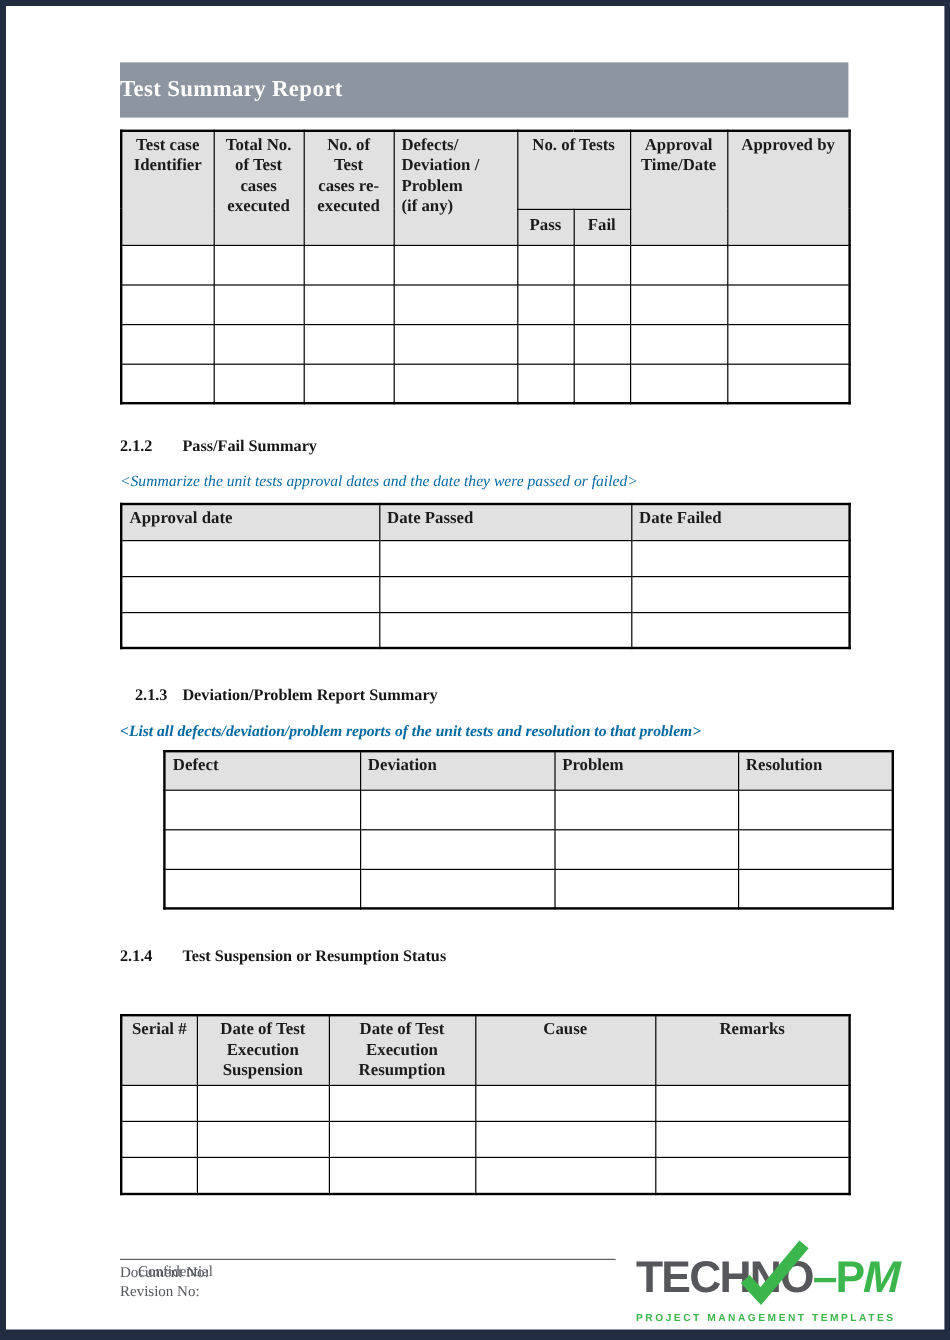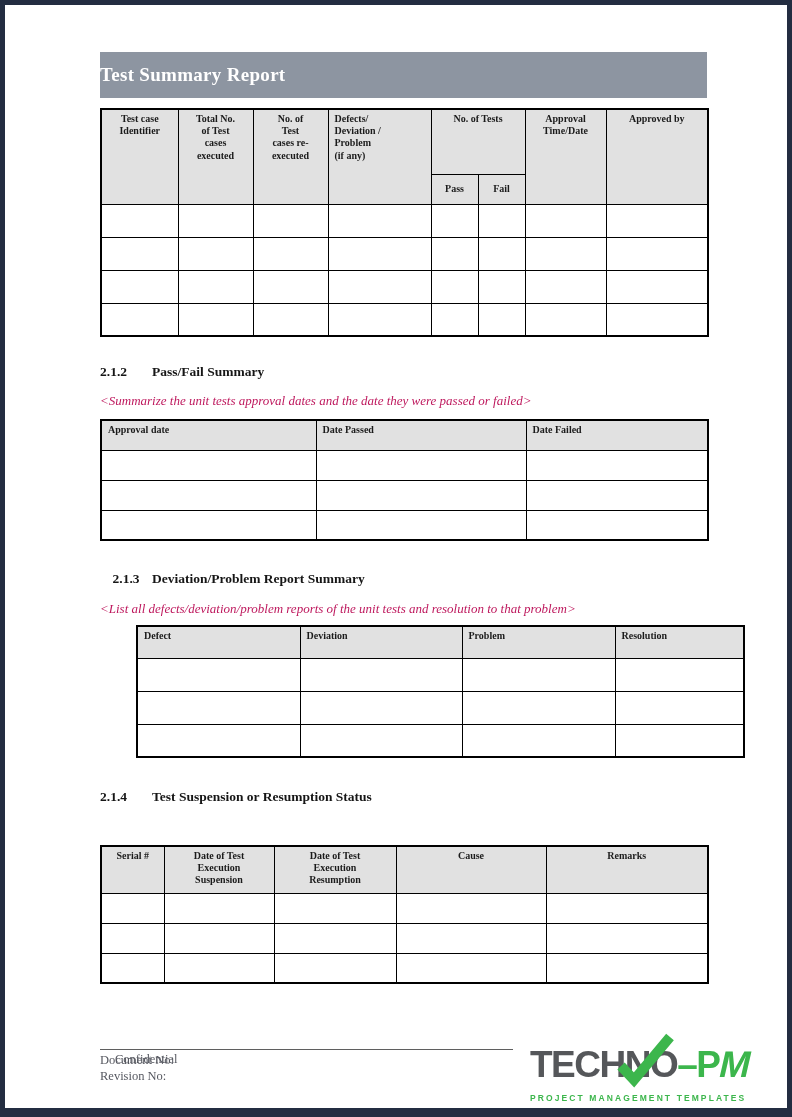--- a/index.html
+++ b/index.html
@@ -13,21 +13,21 @@
     background:#8d95a1; display:flex; align-items:center; justify-content:flex-start;
   }
   .banner-title { color:#ffffff; font-weight:bold; font-size:19px; letter-spacing:.3px; }
 
   table.tbl {
     position:absolute; left:95px; width:607px;
     border-collapse:collapse; table-layout:fixed; border:2px solid #000;
   }
   .tbl th, .tbl td { border:1px solid #000; box-sizing:border-box; }
   .tbl th {
-    background:#e1e1e1; font-size:10px; font-weight:bold; color:#1b1b1b;
+    background:#e1e1e1; font-size:14px; font-weight:bold; color:#1b1b1b;
     padding:3px 6px; vertical-align:top; line-height:1.22; text-align:center;
   }
   .tbl td { background:#ffffff; padding:0 6px; }
   .pre { white-space:pre-line; }
   .l { text-align:left !important; }
 
   #t1 { top:103px; }
   #t1 thead tr.tier1 { height:65px; }
   #t1 thead tr.tier2 { height:30px; }
   #t1 thead tr.tier2 th { vertical-align:middle; padding:3px 4px; }
@@ -42,22 +42,22 @@
   #t3 tbody tr { height:33px; }
 
   #t4 { top:840px; }
   #t4 thead tr { height:47px;margin-top:24px; }
   #t4 tbody tr { height:30px; }
 
   .sec-h { position:absolute; left:95px; font-weight:bold; font-size:13.5px; color:#161616; white-space:nowrap; }
   .sec-h .num { display:inline-block; width:52px; }
   #h212 { top:359px; } #h213 { top:566px;text-align:center; } #h214 { top:784px; }
 
-  .hint { position:absolute; left:95px; font-style:italic; font-size:13px; color:#be185d; white-space:nowrap; }
-  #hint212 { top:388px; } #hint213 { top:596px; } #hint214 { top:817px; }
+  .hint { position:absolute; left:95px; font-style:italic; font-size:13px; color:#0369a1; white-space:nowrap; }
+  #hint212 { top:388px; } #hint213 { top:596px;font-weight:bold; } #hint214 { top:817px; }
 
   .footer { position:absolute; left:95px; top:1044px; width:672px; height:66px; font-size:12.5px; color:#565860; }
   .f-line { position:absolute; left:0; top:0; width:413px; border-top:1.5px solid #5f5f5f; }
   .f-left { position:absolute; left:0; top:3px; line-height:1.3; }
   .f-center { position:absolute; left:15px; top:3px; width:607px; text-align:left; }
 
   .logo { position:absolute; right:2px; top:-4px; width:240px; font-family:"Liberation Sans",sans-serif; }
   .logo-main { font-weight:bold; font-size:37px; line-height:40px; letter-spacing:-1.5px; color:#55575a; white-space:nowrap; }
   .lg-green { color:#3cb64c; }
   .n-wrap { position:relative; display:inline-block; }

